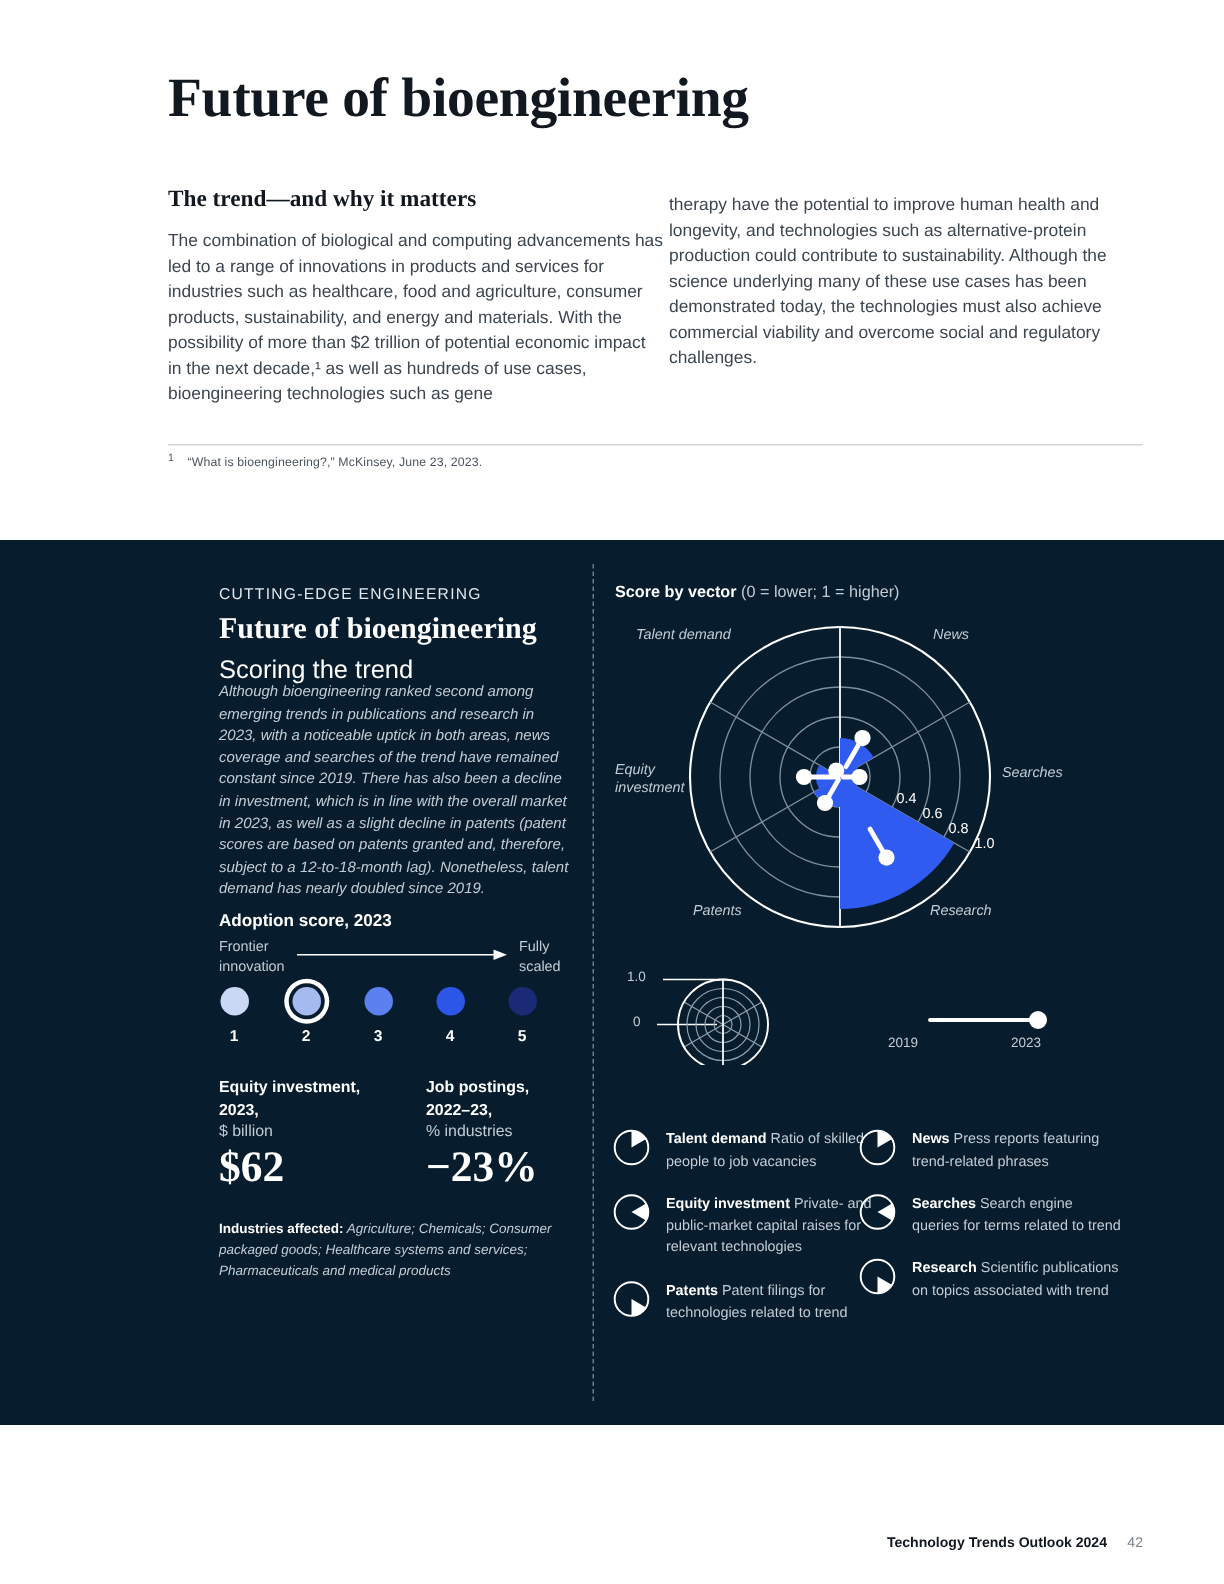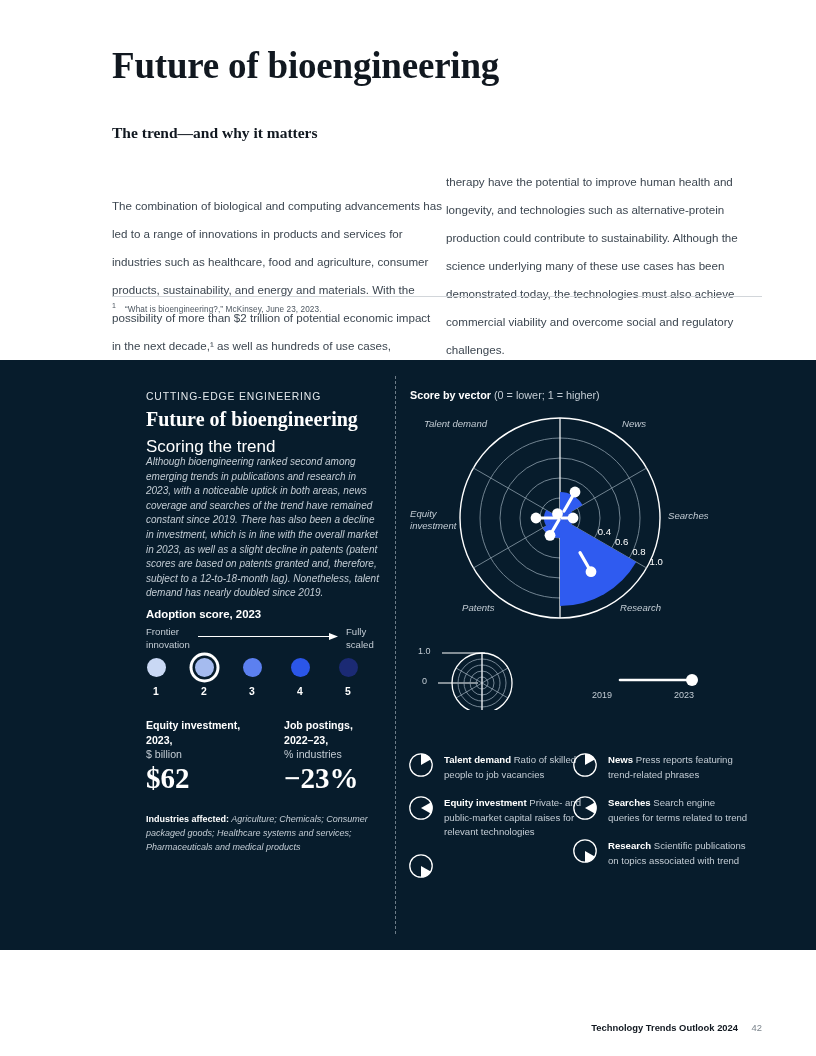--- a/index.html
+++ b/index.html
@@ -20,21 +20,21 @@
     font-size:37px;font-weight:700;color:#111820;
     letter-spacing:-0.2px;
   }
   .col-head{
     position:absolute;left:112px;top:124px;
     font-family:"Liberation Serif", serif;
     font-size:15.5px;font-weight:700;color:#111820;
   }
   .body-col{
     position:absolute;
-    font-size:11.6px;line-height:28px;color:#3c4650;margin-top:40px;
+    font-size:11.6px;line-height:17px;color:#3c4650;
   }
   .col-left{left:112px;top:152px;width:330px;}
   .col-right{left:446px;top:128px;width:292px;}
   .fn-rule{
     position:absolute;left:112px;top:296px;width:650px;height:1px;
     background:#d2d6da;
   }
   .footnote{
     position:absolute;left:112px;top:302px;width:650px;
     font-size:8.2px;color:#4a545e;letter-spacing:0.1px;
@@ -305,20 +305,21 @@
             <circle cx="13" cy="13" r="11.2" fill="none" stroke="#ffffff" stroke-width="1.3"></circle>
             <path d="M 13 13 L 22.699484522385713 7.400000000000001 A 11.2 11.2 0 0 1 22.699484522385713 18.599999999999998 Z" fill="#ffffff"></path>
           </svg>
           <div class="leg-txt"><b>Equity investment</b><span> Private- and public-market capital raises for relevant technologies</span></div>
         </div>
         <div class="leg-item">
           <svg class="leg-ico" viewBox="0 0 26 26">
             <circle cx="13" cy="13" r="11.2" fill="none" stroke="#ffffff" stroke-width="1.3"></circle>
             <path d="M 13 13 L 22.699484522385713 18.599999999999998 A 11.2 11.2 0 0 1 13 24.2 Z" fill="#ffffff"></path>
           </svg>
+          <div class="leg-txt"><b>Patents</b><span> Patent filings for technologies related to trend</span></div>
         </div>
       </div>
     <div class="leg-col c2" id="leg-col-2">
         <div class="leg-item">
           <svg class="leg-ico" viewBox="0 0 26 26">
             <circle cx="13" cy="13" r="11.2" fill="none" stroke="#ffffff" stroke-width="1.3"></circle>
             <path d="M 13 13 L 13 1.8000000000000007 A 11.2 11.2 0 0 1 22.699484522385713 7.400000000000001 Z" fill="#ffffff"></path>
           </svg>
           <div class="leg-txt"><b>News</b><span> Press reports featuring trend-related phrases</span></div>
         </div>

